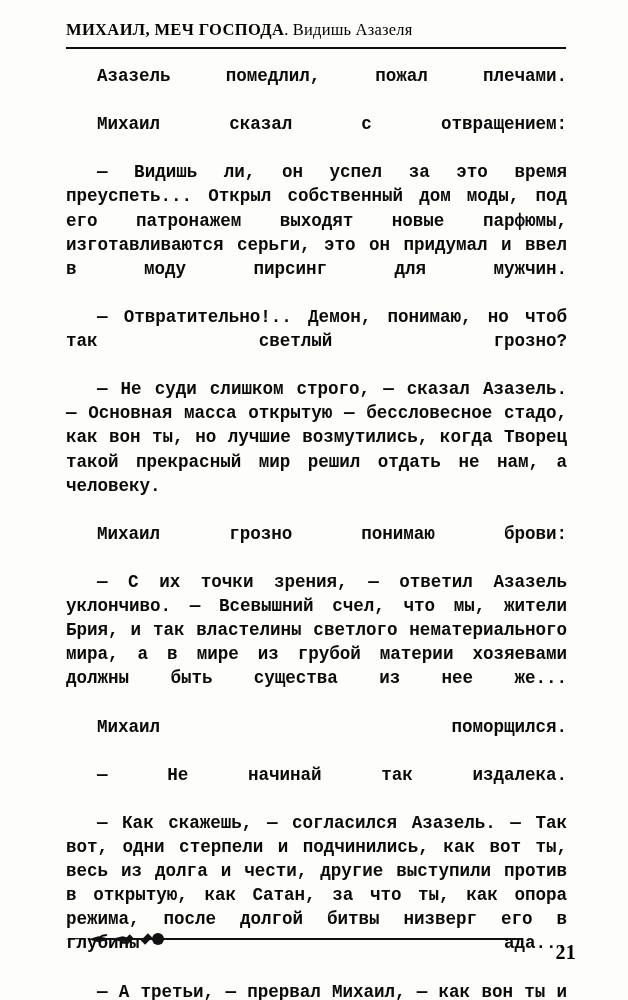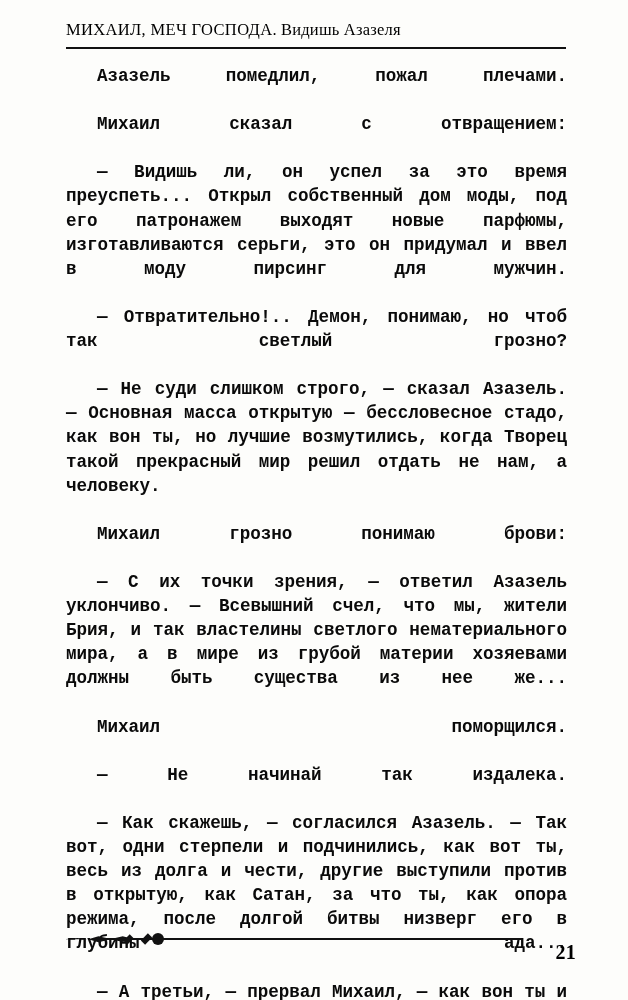--- a/index.html
+++ b/index.html
@@ -32,21 +32,21 @@
     left: 66px;
     top: 19px;
     width: 500px;
     height: 22px;
     white-space: nowrap;
     font-size: 16.5px;
     line-height: 22px;
     letter-spacing: 0.15px;
   }
   .runhead-title {
-    font-weight: 400;
+    font-weight: 700;
     letter-spacing: 0.35px;
     font-stretch: semi-condensed;
   }
   .runhead-sep {
     font-weight: 400;
   }
   .runhead-sub {
     font-weight: 400;
     letter-spacing: 0.2px;
   }

